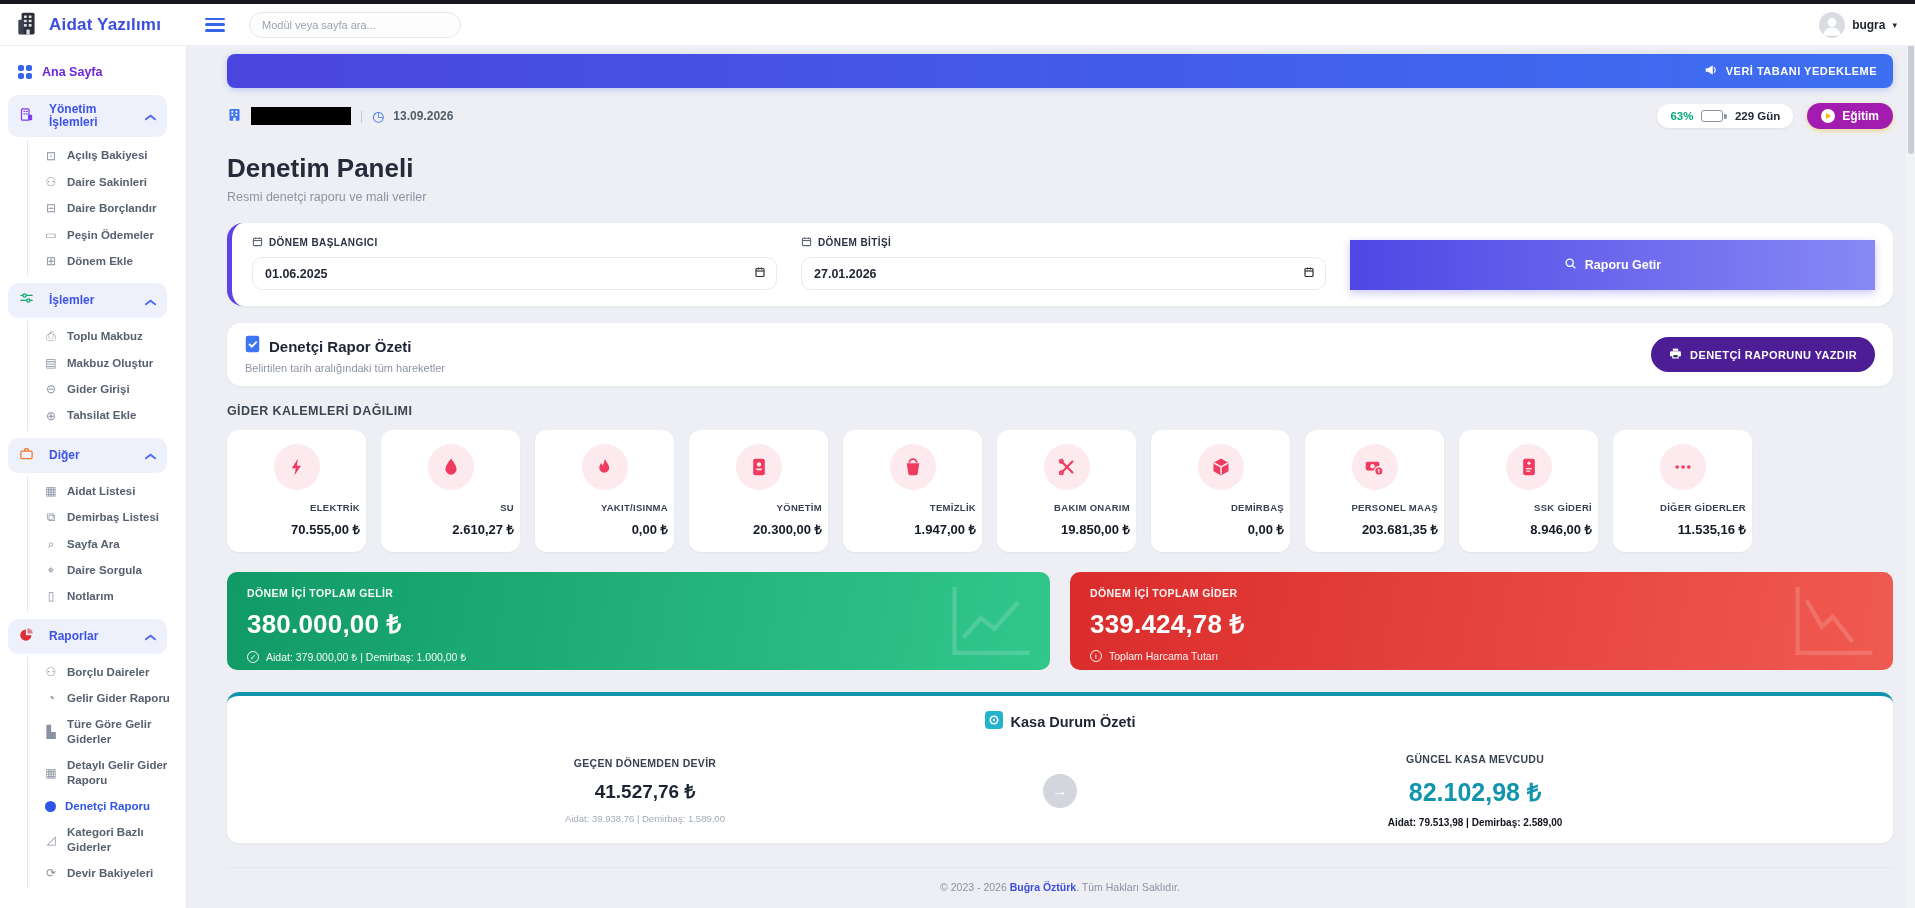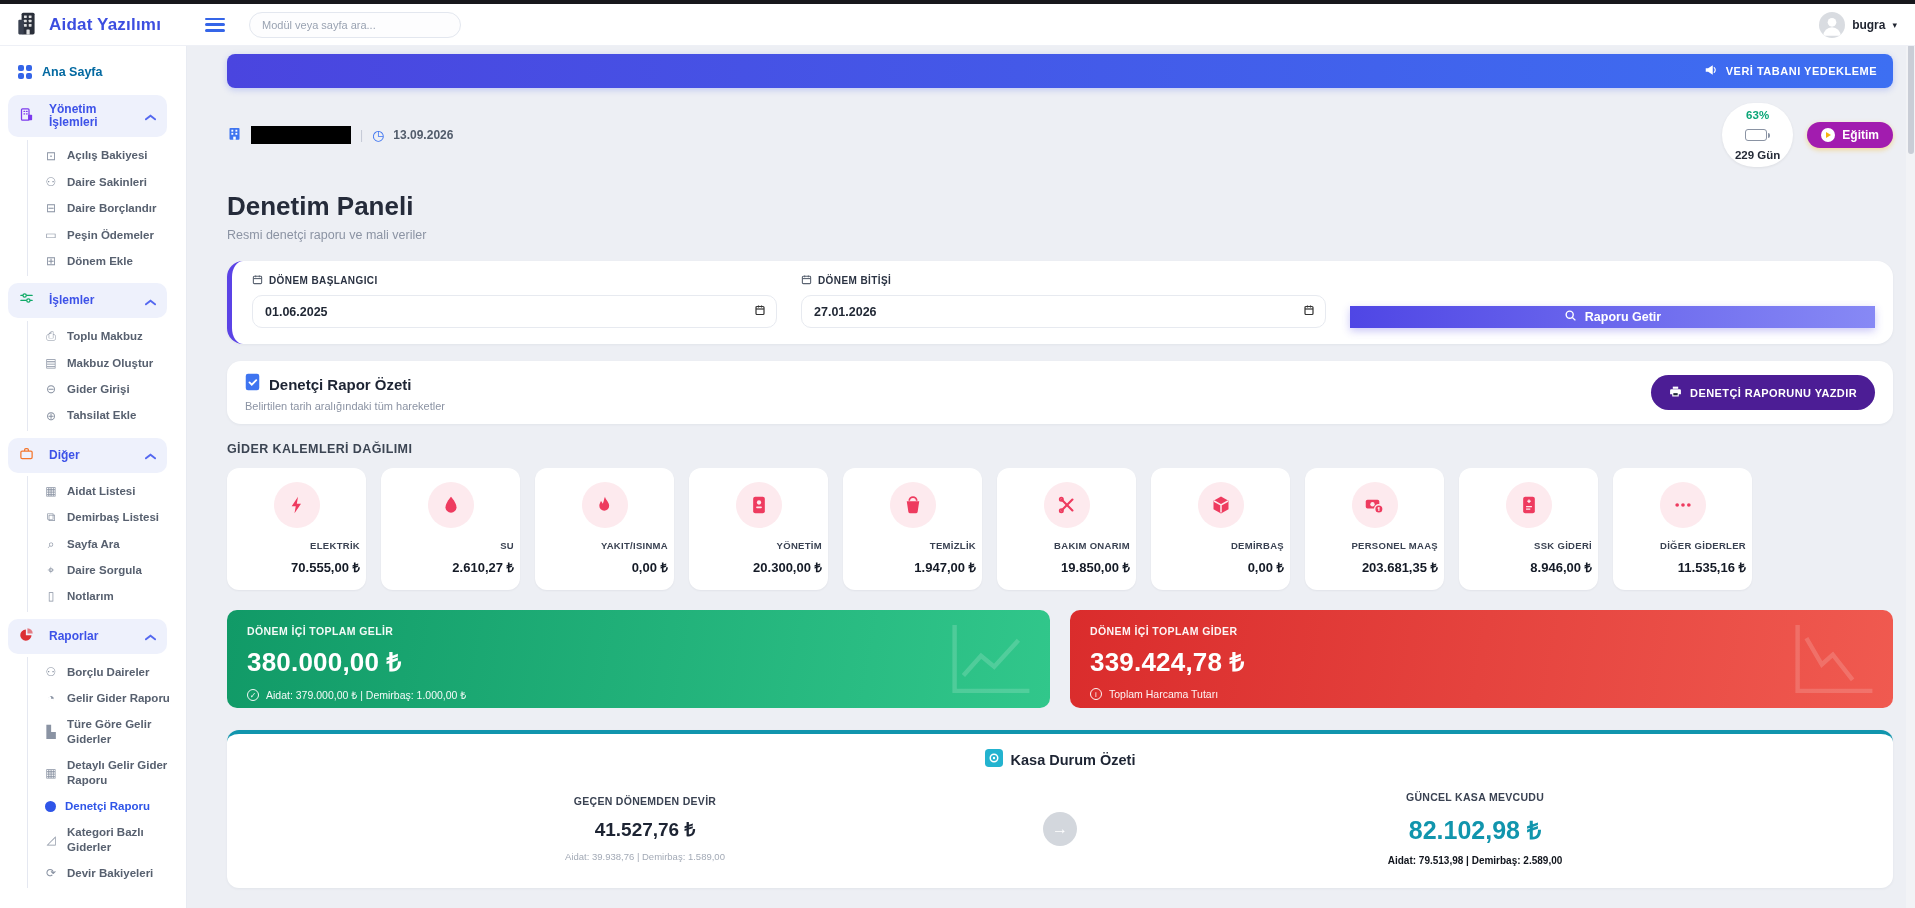--- a/index.html
+++ b/index.html
@@ -21,21 +21,21 @@
   .avatar { width:26px; height:26px; border-radius:50%; background:#d9dce1; display:flex; align-items:flex-end; justify-content:center; overflow:hidden; }
   .user-name { font-size:12px; font-weight:700; color:#1f2430; }
   .user-caret { font-size:9px; color:#1f2430; }
 
   
   .shell { display:flex; height:862px; }
 
   
   .sidebar { flex:0 0 187px; background:#fff; border-right:1px solid #e8ebf2; padding-top:10px; overflow:hidden; }
   .side-home { display:flex; align-items:center; gap:10px; padding:9px 10px 9px 18px; cursor:pointer; }
-  .side-home .label { font-size:12.5px; font-weight:700; color:#0369a1; }
+  .side-home .label { font-size:12.5px; font-weight:700; color:#6d28d9; }
   .grid-icon { width:14px; height:14px; display:grid; grid-template-columns:1fr 1fr; gap:2.5px; }
   .grid-icon i { background:#3565e8; border-radius:2px; }
   .side-section { margin:7px 19px 2px 8px; background:#eef1fc; border-radius:10px; padding:8px 11px; display:flex; align-items:center; gap:15px; cursor:pointer; }
   .side-section .label { font-size:12px; font-weight:800; color:#3d52e8; line-height:1.1; }
   .side-section .chev { margin-left:auto; }
   .side-sub { list-style:none; margin:3px 0 4px 27px; border-left:1.5px solid #e5e8f1; padding:2px 0; }
   .side-sub li { display:flex; align-items:center; gap:9px; padding:6px 4px 6px 16px; cursor:pointer; }
   .side-sub .g-ico { width:14px; font-size:12px; color:#8a93a3; text-align:center; flex:0 0 14px; }
   .side-sub .label { font-size:11.5px; font-weight:600; color:#57606f; line-height:1.25; }
   .side-sub li.active .label { color:#2f55e8; font-weight:700; }
@@ -47,42 +47,42 @@
   .banner { height:34px; border-radius:8px; background:linear-gradient(90deg,#4a45df,#3d6ff2); display:flex; align-items:center; justify-content:flex-end; padding-right:16px; box-shadow:0 2px 6px rgba(61,90,240,.25); }
   .backup-btn { display:flex; align-items:center; gap:8px; color:#fff; font-size:11px; font-weight:800; letter-spacing:.5px; cursor:pointer; }
 
   .info-row { margin-top:15px; display:flex; align-items:center; justify-content:space-between; }
   .info-left { display:flex; align-items:center; gap:9px; }
   .redacted { width:100px; height:18px; background:#000; }
   .divider { color:#c3c9d4; font-size:12px; }
   .clock-glyph { color:#3e74f0; font-size:14px; }
   .info-date { font-size:12px; font-weight:600; color:#525c6b; }
   .info-right { display:flex; align-items:center; }
-  .license-pill { background:#fff; border-radius:999px; padding:6px 13px; display:flex; align-items:center; gap:8px; box-shadow:0 1px 3px rgba(0,0,0,.07);flex-direction:column; }
+  .license-pill { background:#fff; border-radius:999px; padding:6px 13px; display:flex; align-items:center; gap:8px; box-shadow:0 1px 3px rgba(0,0,0,.07); }
   .license-pct { font-size:11.5px; font-weight:800; color:#0ca678; }
   .battery { display:flex; align-items:center; }
   .battery-body { width:22px; height:12px; border:1.5px solid #8a93a3; border-radius:3px; padding:1px; }
   .battery-fill { height:100%; width:63%; border-radius:1.5px; background:linear-gradient(90deg,#41d39a,#12b981); }
   .battery-tip { width:2.5px; height:5px; background:#8a93a3; border-radius:0 2px 2px 0; margin-left:1px; }
   .license-days { font-size:11.5px; font-weight:800; color:#252b38; }
   .egitim-btn { margin-left:14px; background:#a21caf; border-radius:999px; padding:6px 14px; display:flex; align-items:center; gap:7px; color:#fff; font-size:12px; font-weight:700; cursor:pointer; box-shadow:0 2px 5px rgba(246,180,14,.4);justify-content:center; }
   .play-circle { width:14px; height:14px; border-radius:50%; background:#fff; display:flex; align-items:center; justify-content:center; }
   .play-tri { width:0; height:0; border-left:5px solid #f6b40e; border-top:3.5px solid transparent; border-bottom:3.5px solid transparent; margin-left:1px; }
 
   .page-title { margin-top:24px; font-size:26px; font-weight:800; color:#252b3a; }
   .page-subtitle { margin-top:6px; font-size:12.5px; color:#8b93a3; }
 
   .filter-card { margin-top:19px; background:#fff; border-radius:16px; border-left:5px solid #5b43e6; padding:13px 18px 16px 20px; display:flex; gap:24px; box-shadow:0 1px 3px rgba(20,30,60,.05); }
   .filter-col { flex:1; }
   .field-label { font-size:10px; font-weight:800; color:#2a3242; letter-spacing:.4px; display:flex; align-items:center; gap:6px; margin-bottom:8px; }
   .input-wrap { position:relative; }
   .date-input { width:100%; height:33px; border:1.6px solid #e7eaf0; border-radius:10px; padding:0 34px 0 12px; font-size:12.5px; font-weight:600; color:#1f2633; font-family:inherit; outline:none; background:#fff; }
   .picker-glyph { position:absolute; right:11px; top:8px; }
   .btn-col { flex:1; display:flex; align-items:flex-end; }
-  .submit-btn { width:100%; height:22px; border:none; border-radius:0; background:linear-gradient(90deg,#4f46e5,#8789f5); color:#fff; font-size:12.5px; font-weight:700; display:flex; align-items:center; justify-content:center; gap:8px; cursor:pointer; font-family:inherit; box-shadow:0 3px 8px rgba(79,70,229,.3); }
+  .submit-btn { width:100%; height:50px; border:none; border-radius:0; background:linear-gradient(90deg,#4f46e5,#8789f5); color:#fff; font-size:12.5px; font-weight:700; display:flex; align-items:center; justify-content:center; gap:8px; cursor:pointer; font-family:inherit; box-shadow:0 3px 8px rgba(79,70,229,.3); }
 
   .report-card { margin-top:17px; background:#fff; border-radius:14px; padding:12px 18px; display:flex; align-items:center; justify-content:space-between; box-shadow:0 1px 3px rgba(20,30,60,.05); }
   .report-title-row { display:flex; align-items:center; gap:9px; }
   .report-title { font-size:15px; font-weight:800; color:#1d2433; }
   .report-subtitle { margin-top:5px; font-size:11px; color:#8b93a3; }
   .print-btn { background:#4c1d95; color:#fff; border:none; border-radius:999px; padding:10px 18px; font-size:11px; font-weight:800; letter-spacing:.4px; display:flex; align-items:center; gap:8px; cursor:pointer; font-family:inherit; }
 
   .section-label { margin-top:18px; font-size:12.5px; font-weight:700; color:#3c4553; letter-spacing:.4px; }
 
   .expense-grid { margin-top:12px; display:flex; gap:15px; }
@@ -94,21 +94,21 @@
   .totals-row { margin-top:20px; display:flex; gap:20px; }
   .total-card { flex:1; border-radius:10px; padding:15px 20px; color:#fff; position:relative; overflow:hidden; height:98px; }
   .total-card.income { background:linear-gradient(100deg,#119a67,#31c78b); }
   .total-card.outgo { background:linear-gradient(100deg,#da2c2c,#f05a50); }
   .total-label { font-size:10.5px; font-weight:700; letter-spacing:.4px; opacity:.95; }
   .total-amount { font-size:26px; font-weight:800; margin-top:6px; letter-spacing:.2px; }
   .total-detail { font-size:10.5px; margin-top:9px; display:flex; align-items:center; gap:7px; opacity:.95; }
   .mini-circle { width:12px; height:12px; border:1.2px solid #fff; border-radius:50%; font-size:8px; line-height:11px; text-align:center; display:inline-block; flex:0 0 12px; }
   .watermark { position:absolute; right:14px; top:10px; opacity:.16; }
 
-  .cash-card { margin-top:22px; background:#fff; border-radius:12px; border-top:4px solid #1195ad; padding:15px 20px 22px; box-shadow:0 1px 3px rgba(20,30,60,.05); }
+  .cash-card { margin-top:22px; background:#fff; border-radius:12px; border-top:4px solid #1195ad; padding:15px 20px 15px; box-shadow:0 1px 3px rgba(20,30,60,.05); }
   .cash-title-row { display:flex; align-items:center; justify-content:center; gap:8px; }
   .cash-title { font-size:14.5px; font-weight:800; color:#1d2433; }
   .cash-cols { margin-top:20px; display:flex; align-items:center; }
   .cash-col { flex:1; text-align:center; }
   .cash-label { font-size:10.5px; font-weight:800; color:#3a4252; letter-spacing:.3px; }
   .cash-amount { font-size:19px; font-weight:800; color:#1d2433; margin-top:9px; }
   .cash-detail { font-size:9.5px; color:#a3aab6; margin-top:9px; }
   .cash-amount.current { font-size:25px; color:#1195ad; }
   .cash-detail.current { color:#10141c; font-weight:700; font-size:10px; }
   .arrow-circle { width:34px; height:34px; border-radius:50%; background:#d3d7dd; color:#fff; font-size:16px; display:flex; align-items:center; justify-content:center; flex:0 0 34px; }

